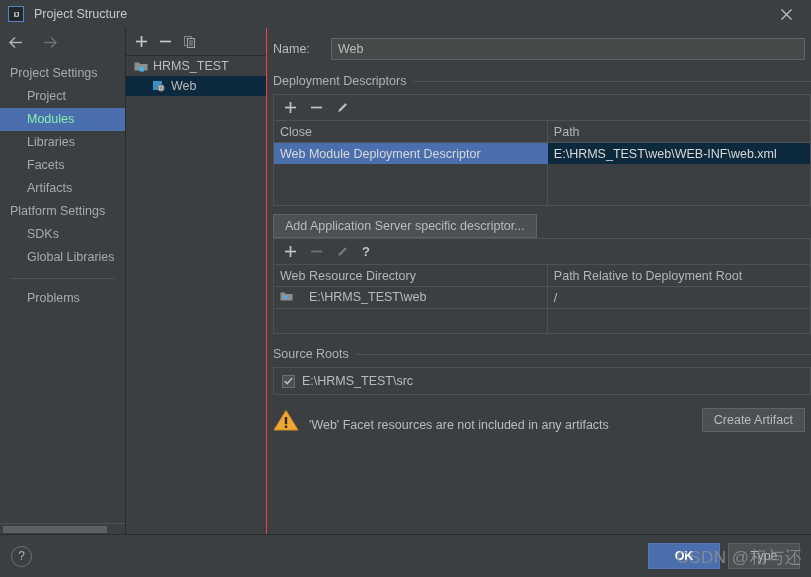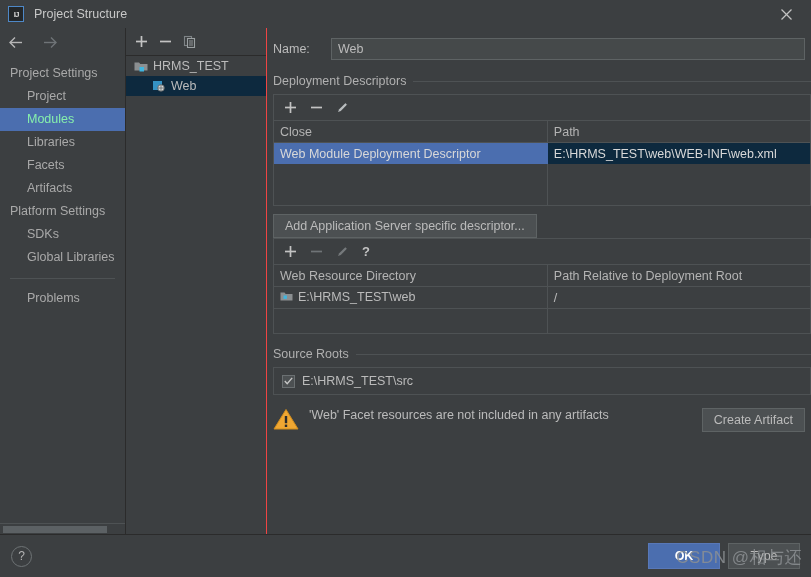--- a/index.html
+++ b/index.html
@@ -291,21 +291,21 @@
     background: #4c5052;
     display: inline-flex;
     align-items: center; justify-content: center;
     margin-right: 7px;
     box-sizing: border-box;
   }
   .cbox svg { display:block; }
 
   .warn-row {
     display: flex;
-    align-items: flex-start;
+    align-items: flex-end;
     margin-top: 13px;
     padding-right: 6px;
   }
   .warn-text {
     margin-left: 10px;
     font-size: 12.5px;
     color: #bbbbbb;
     flex: 1;
   }
 
@@ -547,21 +547,21 @@
               <col style="width:51%">
               <col style="width:49%">
             </colgroup>
           <tbody>
               <tr>
             <th>Web Resource Directory</th>
             <th>Path Relative to Deployment Root</th>
           </tr>
           <tr class="row-underline">
             <td>
-              <span style="display:inline-flex;align-items:center;gap:5px">
+              <span style="display:inline-flex;align-items:center;gap:16px">
                 <svg class="folder-ico" width="13" height="11" viewBox="0 0 13 11">
                   <path d="M0.5 1.5 L4.5 1.5 L5.7 3 L12.5 3 L12.5 9.5 L0.5 9.5 Z" fill="#8b8f91"></path>
                   <rect x="3.5" y="4.5" width="3.4" height="3.4" fill="#40b6e0"></rect>
                 </svg>
                 <span>E:\HRMS_TEST\web</span>
               </span>
             </td>
             <td>/</td>
           </tr>
           <tr class="grid-filler">

